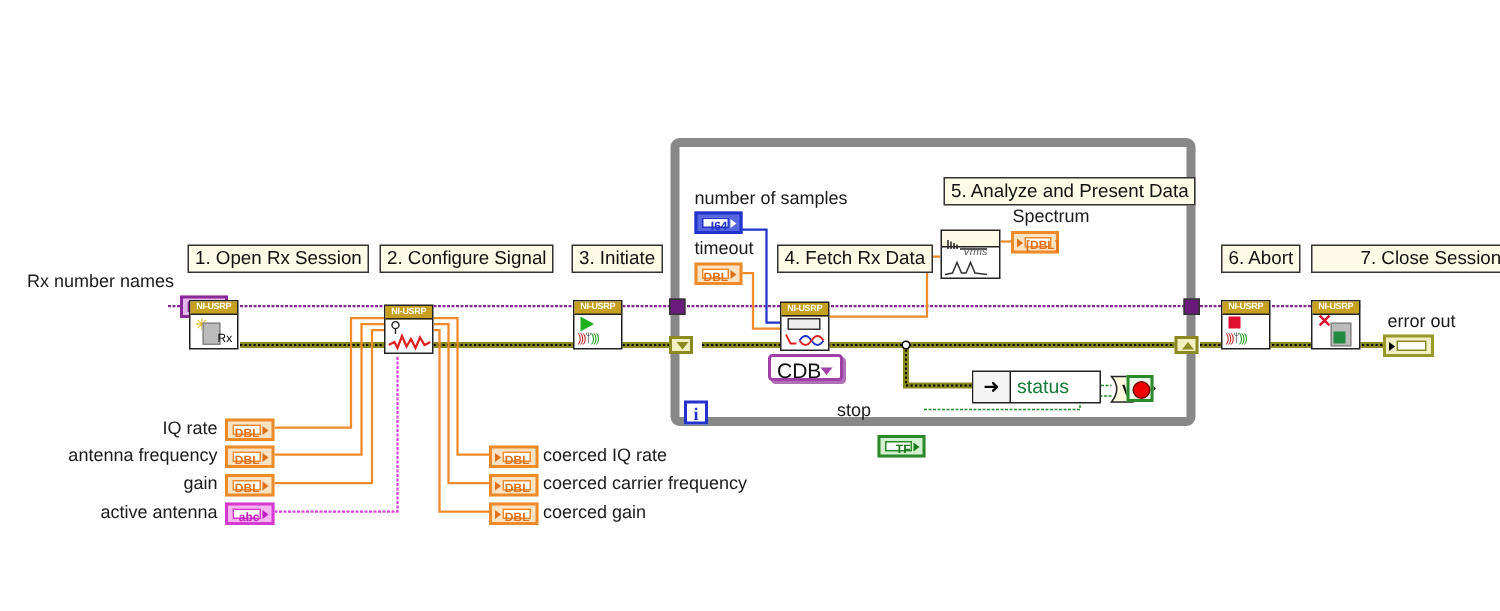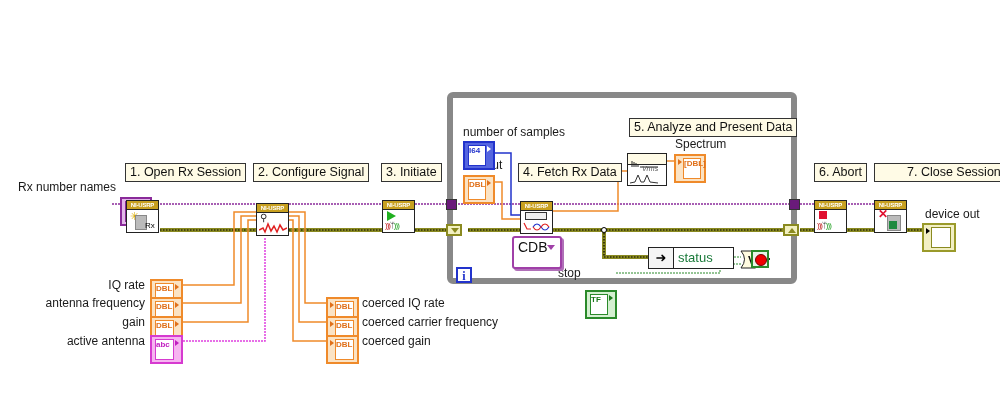--- a/index.html
+++ b/index.html
@@ -4,21 +4,21 @@
 <style>
   html, body { margin:0; padding:0; background:#ffffff; }
   body { width:1000px; height:407px; position:relative; overflow:hidden; font-family:"Liberation Sans", sans-serif; }
   #canvas { position:absolute; left:0; top:0; width:1000px; height:407px; }
   .lbl { position:absolute; font-size:12px; color:#1a1a1a; white-space:nowrap; line-height:14px; }
   .lbl.right { text-align:right; }
   .comment { position:absolute; background:#fffbe6; border:1px solid #333; font-size:12.5px; padding:1px 4px; line-height:15px; white-space:nowrap; color:#111; }
   .vi { position:absolute; width:33px; height:33px; background:#fff; border:1px solid #222; box-sizing:border-box; }
   .vi .hdr { height:8px; background:#c8a020; border-bottom:1px solid #222; font-size:6px; line-height:8px; color:#fff; text-align:center; font-weight:bold; letter-spacing:-0.2px; overflow:hidden; }
   .vi .body { position:absolute; left:0; right:0; top:8px; bottom:0; }
-  .term { position:absolute; height:29px; box-sizing:border-box; font-size:8px; font-weight:bold; line-height:9px; text-align:left; }
+  .term { position:absolute; height:15px; box-sizing:border-box; font-size:8px; font-weight:bold; line-height:9px; text-align:right; }
   .term .inner { position:absolute; top:2px; left:3px; right:7px; bottom:2px; border:1px solid; background:#fff; }
   .term .arr { position:absolute; right:2px; top:3px; width:0; height:0; border-top:3px solid transparent; border-bottom:3px solid transparent; border-left:4px solid #000; }
   .term.ind .inner { left:7px; right:3px; }
   .term.ind .arr { left:2px; right:auto; }
   .dbl { background:#fbe3c4; border:2px solid #ef8a2a; color:#e0701a; }
   .dbl .inner { border-color:#ef8a2a; }
   .dbl .arr { border-left-color:#e0701a; }
   .i64 { background:#5566e0; border:2px solid #2233cc; color:#2233cc; }
   .i64 .inner { border-color:#2233cc; }
   .str { background:#f6b4f0; border:2px solid #d63ad0; color:#c020c0; }
@@ -28,21 +28,21 @@
   .io .inner { border-color:#8a2a9a; }
   .bool { background:#d4f0d0; border:2px solid #2a8a2a; color:#1a7a1a;margin-top:24px; }
   .bool .inner { border-color:#2a8a2a; }
   .bool .arr { border-left-color:#1a7a1a; }
   .err { background:#f2efc4; border:2px solid #9a9a2a; }
   .err .inner { border-color:#8a8a20; }
   .loop { position:absolute; left:447px; top:92px; width:350px; height:192px; border:6px solid #888; border-radius:6px; box-sizing:border-box; }
   .tunnel { position:absolute; width:9px; height:9px; background:#6a1a7a; border:1px solid #333; }
   .sreg { position:absolute; width:16px; height:12px; background:#f2f0c0; border:2px solid #8a8a20; box-sizing:border-box; }
   .iter { position:absolute; width:16px; height:16px; border:2px solid #2233cc; background:#fff; color:#2233cc; font-weight:bold; font-size:12px; text-align:center; line-height:14px; box-sizing:border-box; font-family:"Liberation Serif", serif; }
-  .ring { position:absolute; width:50px; height:33px; border:2px solid #a040a8; border-radius:3px; background:#fff; box-sizing:border-box; font-size:14px; line-height:18px; padding-left:4px; color:#111; box-shadow:2px 2px 0 #b070b8; }
+  .ring { position:absolute; width:50px; height:18px; border:2px solid #a040a8; border-radius:3px; background:#fff; box-sizing:border-box; font-size:14px; line-height:18px; padding-left:4px; color:#111; box-shadow:2px 2px 0 #b070b8; }
   .ring .tri { position:absolute; right:5px; top:7px; width:0; height:0; border-left:4px solid transparent; border-right:4px solid transparent; border-top:5px solid #a040a8; }
   .unbundle { position:absolute; width:86px; height:22px; border:1px solid #222; background:#fff; box-sizing:border-box; }
   .unbundle .left { position:absolute; left:0; top:0; width:24px; bottom:0; border-right:1px solid #222; background:#f4f4f4; font-size:13px; text-align:center; line-height:20px; }
   .unbundle .right { position:absolute; left:25px; right:0; top:0; bottom:0; color:#1a7a3a; font-size:13px; line-height:20px; padding-left:4px; }
   .stopbtn { position:absolute; width:18px; height:18px; border:2px solid #2a8a2a; background:#e8f4e8; box-sizing:border-box; }
   .stopbtn .dot { position:absolute; left:2px; top:2px; width:10px; height:10px; border-radius:50%; background:#e00; border:1px solid #700; }
   .spectrum-vi { position:absolute; left:627px; top:153px; width:40px; height:33px; border:1px solid #222; background:#fff; box-sizing:border-box; }
   .spectrum-vi .top { height:10px; border-bottom:1px solid #222; background:#fffbe6; }
 </style>
 </head>
@@ -106,21 +106,21 @@
 <div class="lbl right" style="right:855px;top:296px;">antenna frequency</div>
 <div class="lbl right" style="right:855px;top:315px;">gain</div>
 <div class="lbl right" style="right:855px;top:334px;">active antenna</div>
 <div class="lbl" style="left:362px;top:296px;">coerced IQ rate</div>
 <div class="lbl" style="left:362px;top:315px;">coerced carrier frequency</div>
 <div class="lbl" style="left:362px;top:334px;">coerced gain</div>
 <div class="lbl" style="left:463px;top:125px;">number of samples</div>
 <div class="lbl" style="left:463px;top:158px;">timeout</div>
 <div class="lbl" style="left:675px;top:137px;">Spectrum</div>
 <div class="lbl" style="left:558px;top:266px;">stop</div>
-<div class="lbl" style="left:925px;top:207px;">device out</div>
+<div class="lbl" style="left:925px;top:207px;">error out</div>
 
 <div class="term io" style="left:80px;top:197px;width:32px;">
   <div class="inner"><span>I/O</span></div>
     <div class="arr"></div>
 </div>
 <div class="term dbl" style="left:150px;top:279px;width:33px;">
   <div class="inner"><span>DBL</span></div>
     <div class="arr"></div>
 </div>
 <div class="term dbl" style="left:150px;top:297px;width:33px;">

